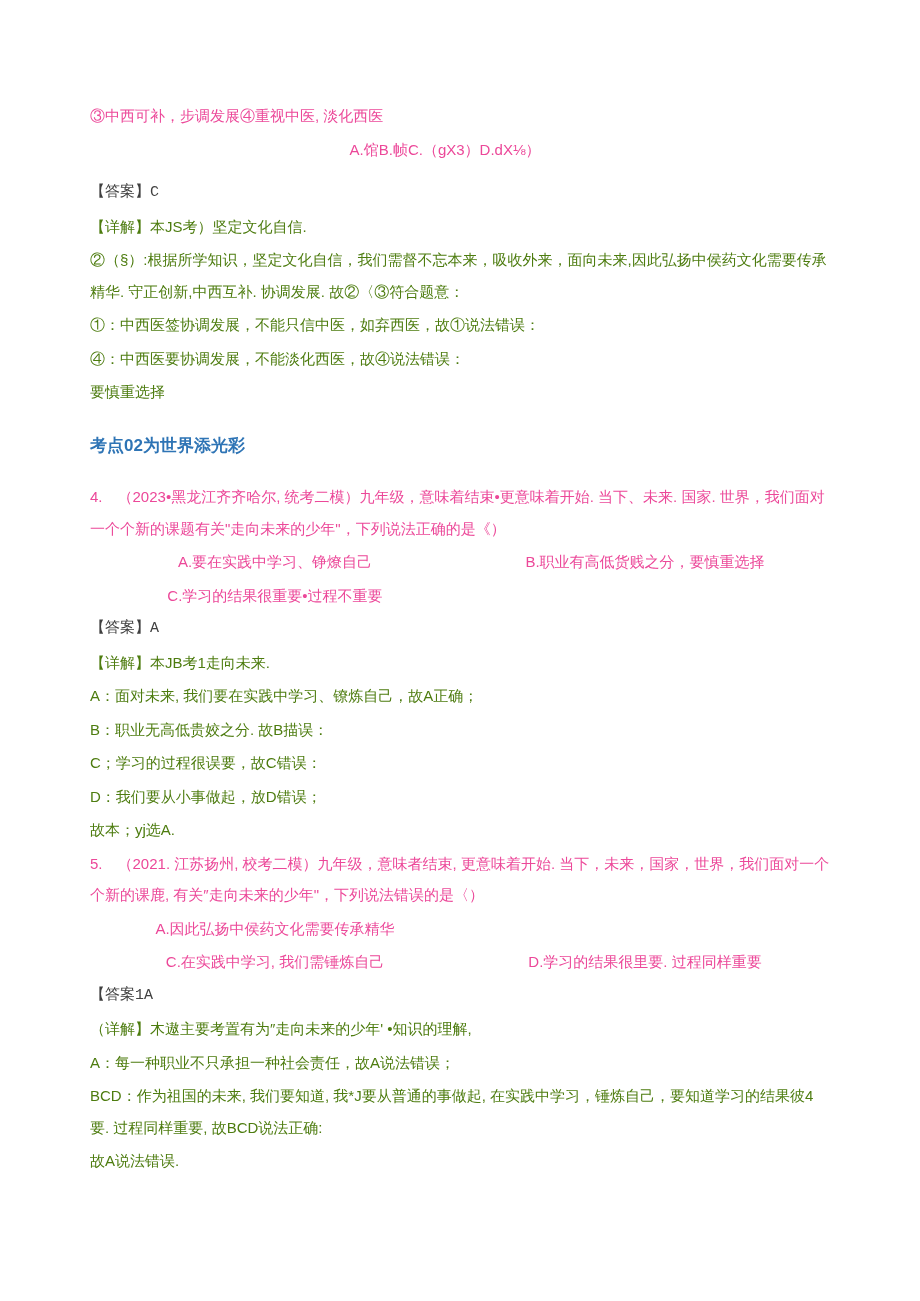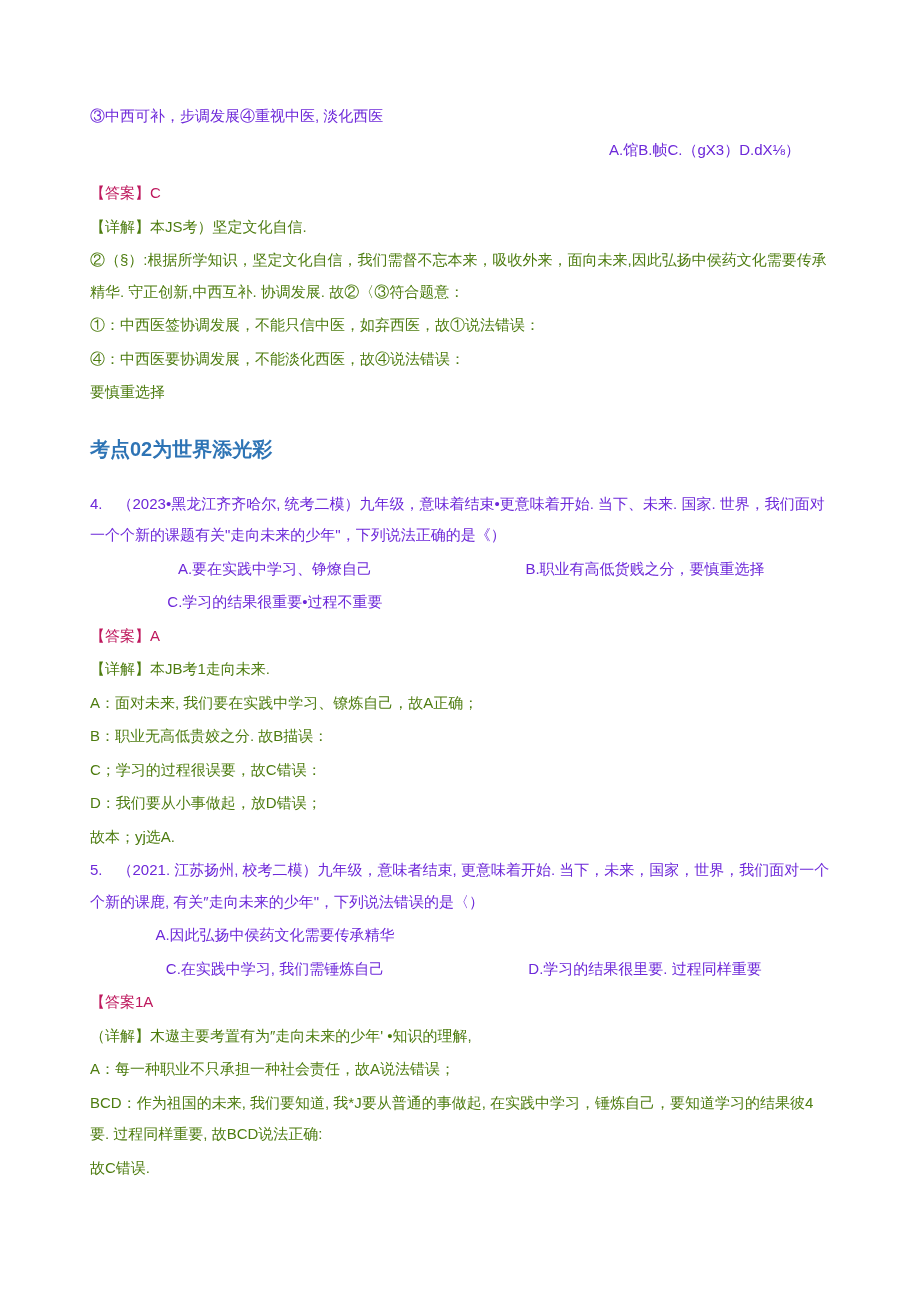--- a/index.html
+++ b/index.html
@@ -5,32 +5,32 @@
     * { margin: 0; padding: 0; box-sizing: border-box; }
     body {
       width: 920px;
       background: #fff;
       font-family: "Microsoft YaHei", "SimSun", sans-serif;
       padding: 100px 90px 50px 90px;
       font-size: 15px;
       line-height: 2.1;
       color: #000;
     }
-    .black { color: #6d28d9; }
-    .red { color: #be185d; }
+    .black { color: #ec4899; }
+    .red { color: #404040; font-family: Liberation Mono, monospace; }
     .red-dark { color: #4d7c0f; }
     .blue-heading {
       color: #2e74b5;
-      font-size: 20px;
+      font-size: 17px;
       font-weight: bold;
       margin: 20px 0 18px 0;
     }
     .option-row {
       display: flex;
-      justify-content: flex-end;
+      justify-content: center;
       padding-right: 30px;
     }
     .option-item { display: inline-block; }
     .two-col {
       display: flex;
       text-align: center;
     }
     .two-col > div { width: 50%; }
     .para { margin-bottom: 2px; }
   </style>
@@ -75,13 +75,13 @@
   <div class="black">A.因此弘扬中侯药文化需要传承精华</div>
 </div>
 <div class="two-col para">
   <div class="black">C.在实践中学习, 我们需锤炼自己</div>
   <div class="black">D.学习的结果很里要. 过程同样重要</div>
 </div>
 <div class="para red">【答案1A</div>
 <div class="para red-dark">（详解】木遨主要考置有为″走向未来的少年' •知识的理解,</div>
 <div class="para red-dark">A：每一种职业不只承担一种社会责任，故A说法错误；</div>
 <div class="para red-dark">BCD：作为祖国的未来, 我们要知道, 我*J要从普通的事做起, 在实践中学习，锤炼自己，要知道学习的结果彼4要. 过程同样重要, 故BCD说法正确:</div>
-<div class="para red-dark">故C错误.</div>
+<div class="para red-dark">故A说法错误.</div>
 
 </body></html>

